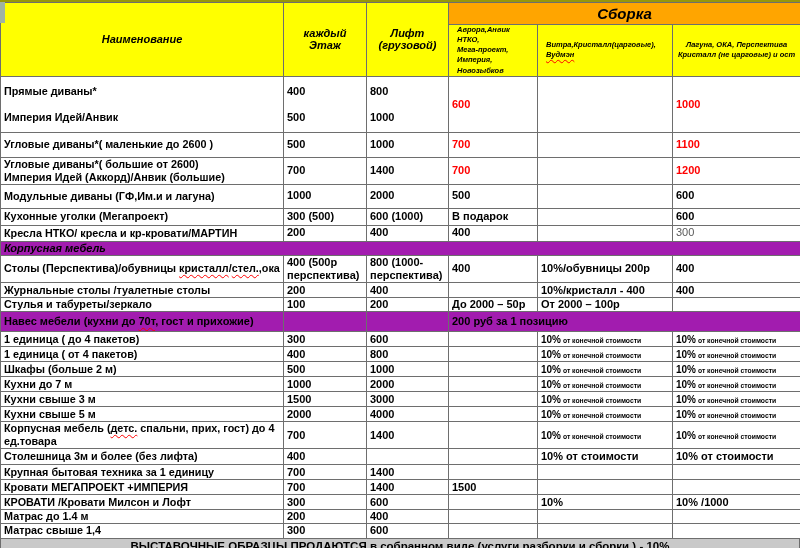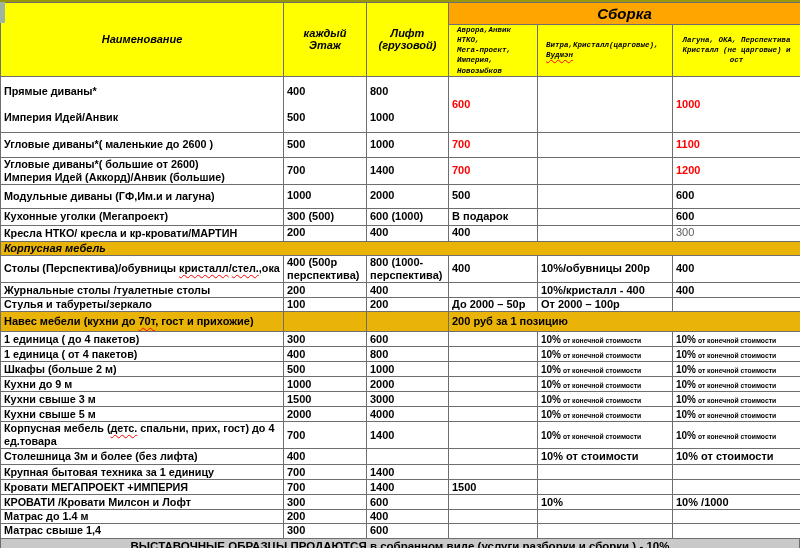--- a/index.html
+++ b/index.html
@@ -14,30 +14,30 @@
   table.grid col.c2{width:83px}
   table.grid col.c3{width:82px}
   table.grid col.c4{width:89px}
   table.grid col.c5{width:135px}
   table.grid col.c6{width:128px}
   th,td{border:1px solid #6e6e6e;padding:0 3px;vertical-align:middle;overflow:hidden;box-sizing:border-box;}
   thead th{background:#FFFF00;font-weight:bold;font-style:italic;font-size:11px;text-align:center;color:#000;}
   .hrow1{height:22px}
   .hrow2{height:36px}
   th.hassembly{background:#FFA500;font-size:15px;}
-  th.hsub{font-size:7.5px;line-height:1.35;font-family:Liberation Mono, monospace;}
+  th.hsub{font-size:7.5px;line-height:1.35;}
   th.hsub.left{text-align:left;padding-left:8px;}
   tbody td{font-size:11px;font-weight:bold;color:#000;text-align:left;line-height:1.2;}
   td.name{font-size:10.8px;}
   tr.spread td{line-height:26px;}
   .red{color:#FF0000;}
   .gray{color:#595959;font-weight:normal;}
   td.pct .p1{font-size:10px;}
   td.pct .p2{font-size:6.8px;}
-  tr.section td{background:#eab308;font-size:11px;font-weight:bold;}
+  tr.section td{background:#a21caf;font-size:11px;font-weight:bold;}
   tr.section td.it{font-style:italic;}
   .sq{text-decoration-line:underline;text-decoration-style:wavy;text-decoration-color:#FF0000;text-decoration-thickness:1px;text-underline-offset:2px;}
   .gray-bar{
     width:800px;height:15px;background:#C9C9C9;border:1px solid #6e6e6e;border-top:none;box-sizing:border-box;
     display:flex;align-items:center;justify-content:center;font-weight:bold;font-size:11.5px;color:#000;
   }
   .footer{
     width:800px;height:27px;background:#FFFF00;box-sizing:border-box;
     padding:1px 4px 0 4px;color:#CC0000;font-weight:bold;overflow:hidden;
   }
@@ -170,21 +170,21 @@
         </tr>
         <tr style="height: 15px; margin-left: 23px;">
           <td class="name">Шкафы (больше 2 м)</td>
           <td>500</td>
           <td>1000</td>
           <td></td>
           <td class="pct"><span class="p1">10%</span><span class="p2"> от конечной стоимости</span></td>
           <td class="pct"><span class="p1">10%</span><span class="p2"> от конечной стоимости</span></td>
         </tr>
         <tr style="height: 15px;">
-          <td class="name">Кухни до 9 м</td>
+          <td class="name">Кухни до 7 м</td>
           <td>1000</td>
           <td>2000</td>
           <td></td>
           <td class="pct"><span class="p1">10%</span><span class="p2"> от конечной стоимости</span></td>
           <td class="pct"><span class="p1">10%</span><span class="p2"> от конечной стоимости</span></td>
         </tr>
         <tr style="height: 15px;">
           <td class="name">Кухни свыше 3 м</td>
           <td>1500</td>
           <td>3000</td>

